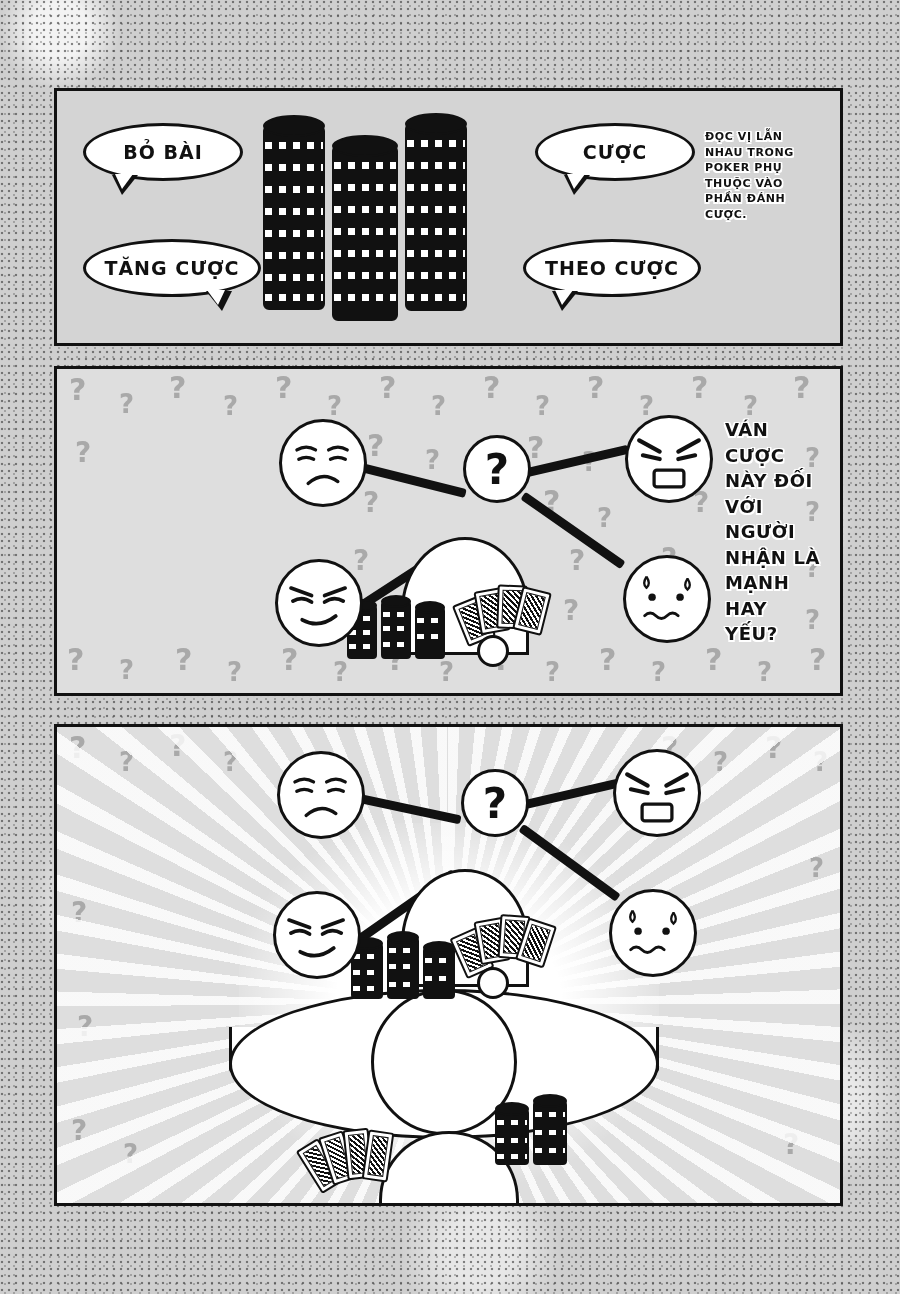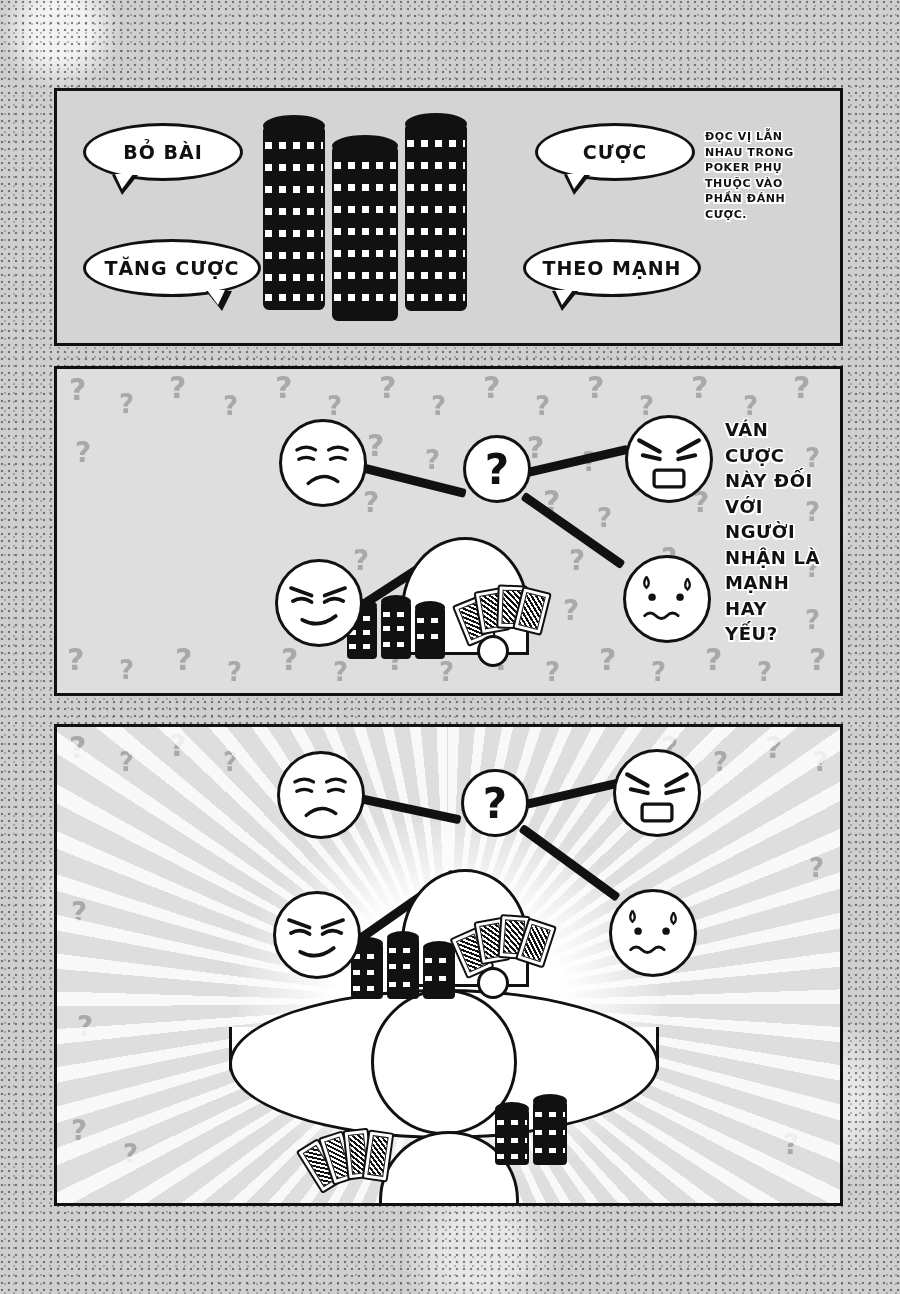--- a/index.html
+++ b/index.html
@@ -306,21 +306,21 @@
       <span>TĂNG CƯỢC</span>
       <span class="tail tail-br"></span>
     </div>
 
     <div class="bubble" style="left:478px; top:32px; width:160px; height:58px; font-size:19px;">
       <span>CƯỢC</span>
       <span class="tail tail-bl"></span>
     </div>
 
     <div class="bubble" style="left:466px; top:148px; width:178px; height:58px; font-size:19px;">
-      <span>THEO MẠNH</span>
+      <span>THEO CƯỢC</span>
       <span class="tail tail-bl"></span>
     </div>
 
     <div class="narration" style="left:648px; top:38px; width:132px; font-size:11px;">ĐỌC VỊ LẪN
 NHAU TRONG
 POKER PHỤ
 THUỘC VÀO
 PHẦN ĐÁNH
 CƯỢC.</div>
   </div>

